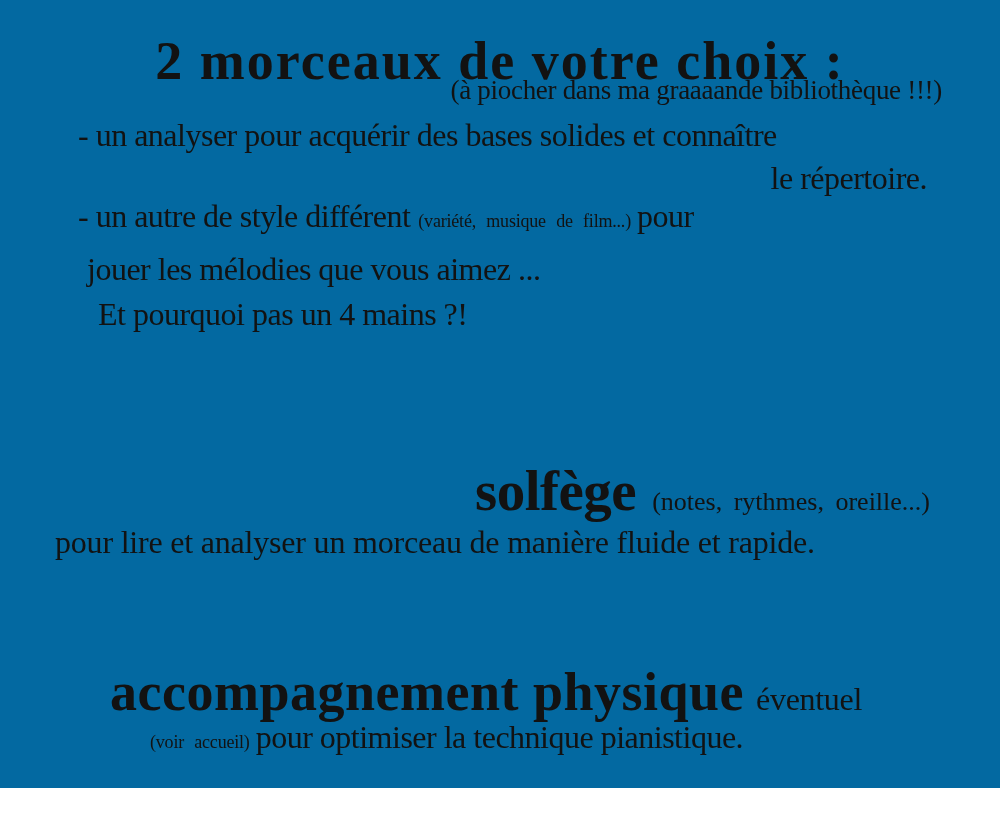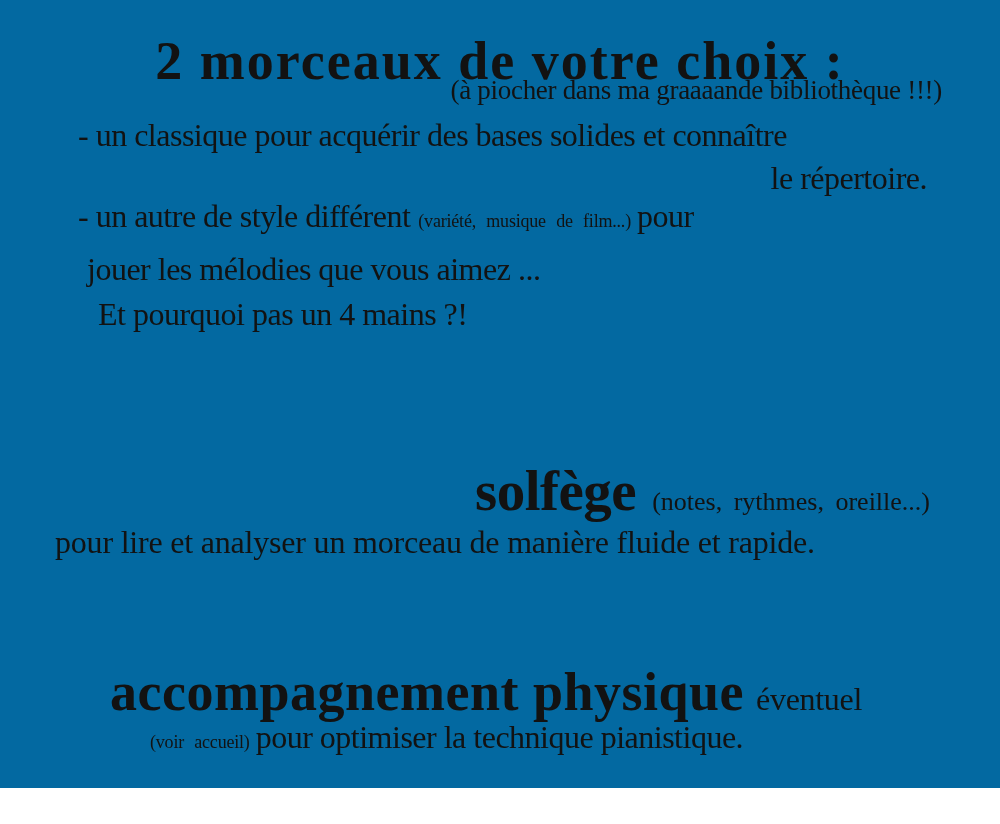--- a/index.html
+++ b/index.html
@@ -82,21 +82,21 @@
 </style>
 </head>
 <body>
 
 <div class="page">
 
   <h1 class="line title">2 morceaux de votre choix :</h1>
 
   <div class="line subtitle">(à piocher dans ma graaaande bibliothèque !!!)</div>
 
-  <div class="line body-text item1-line1">- un classique pour acquérir des bases solides et connaître</div>
+  <div class="line body-text item1-line1">- un analyser pour acquérir des bases solides et connaître</div>
 
   <div class="line body-text item1-line2">le répertoire.</div>
 
   <div class="line body-text item2-line1"><span>- un autre de style différent</span><span class="inline-paren">(variété, musique de film...)</span><span>pour</span></div>
 
   <div class="line body-text item2-line2">jouer les mélodies que vous aimez ...</div>
 
   <div class="line body-text four-hands">Et pourquoi pas un 4 mains ?!</div>
 
   <div class="line solfege-line"><span class="solfege-title">solfège</span><span class="solfege-paren">(notes, rythmes, oreille...)</span></div>

